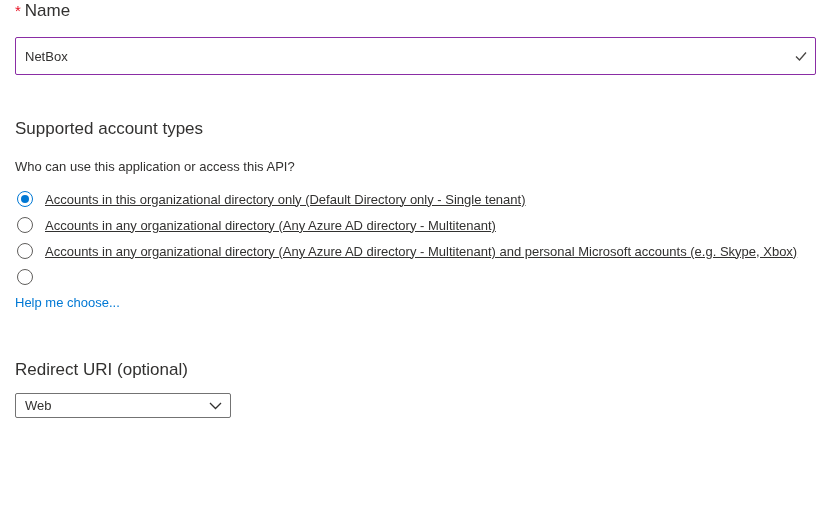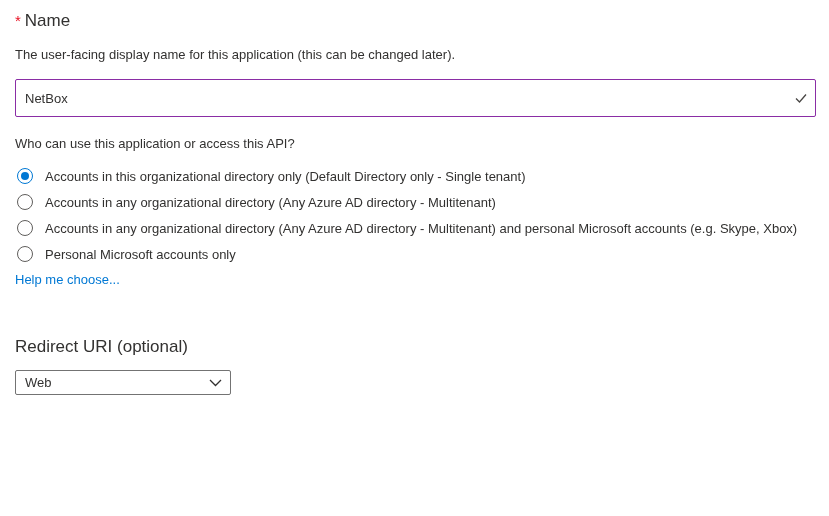--- a/index.html
+++ b/index.html
@@ -2,21 +2,21 @@
 <html><head>
 <meta charset="utf-8">
 <style>
   * { box-sizing: border-box; }
   html, body { margin: 0; padding: 0; }
   body {
     width: 829px; height: 516px; overflow: hidden;
     background: #ffffff; color: #323130;
     font-family: "Liberation Sans", sans-serif;
   }
-  .container { padding: 10px 14px 0 15px; }
+  .container { padding: 0 14px 0 15px; }
 
   .section-title {
     font-size: 17px; font-weight: 400; line-height: 22px;
     margin: 0; color: #323130;
   }
   .required-star { color: #e81123; margin-right: 4px; font-size: 15px; }
 
   .desc {
     font-size: 13px; line-height: 19px; color: #323130;
     margin: 13px 0 0 0; max-width: 801px;
@@ -35,21 +35,21 @@
   .trailing-icon {
     position: absolute; right: 8px; top: 50%; transform: translateY(-50%);
     display: flex; align-items: center; pointer-events: none;
   }
 
   
   .section-gap { margin-top: 43px; }
   .question { margin-top: 17px; }
   .radio-list { margin-top: 10px; }
   .radio-row {
-    display: flex; align-items: center; height: 26px; cursor: pointer;
+    display: flex; align-items: center; height: 26px; cursor: pointer; text-decoration: underline;
   }
   .radio-circle {
     width: 16px; height: 16px; border-radius: 50%;
     border: 1px solid #605e5c; background: #fff;
     margin-left: 2px; margin-right: 12px; flex: 0 0 auto;
     display: flex; align-items: center; justify-content: center;
   }
   .radio-row.selected .radio-circle { border-color: #0078d4; }
   .radio-dot {
     width: 8px; height: 8px; border-radius: 50%;
@@ -76,32 +76,32 @@
   .uri-input-wrap { width: 421px; }
 </style>
 </head>
 <body>
 
 <div class="container">
 
   
   <h2 class="section-title"><span class="required-star">*</span><span>Name</span></h2>
 
-  <p class="desc">The user-facing display name for this application (this can be changed later).</p>
 
   <div class="input-wrap name-input-wrap">
     <input class="azure-input" type="text" value="NetBox" style="">
     <span class="trailing-icon">
       <svg width="14" height="14" viewBox="0 0 14 14">
           <path d="M2 7.5 L5.5 11 L12 3.5" fill="none" stroke="#484644" stroke-width="1.3"></path>
         </svg>
     </span>
   </div>
 
   
+  <h2 class="section-title section-gap">Supported account types</h2>
 
   <p class="desc question">Who can use this application or access this API?</p>
 
   <div class="radio-list">
     <div class="radio-row selected">
       <span class="radio-circle">
           <span class="radio-dot"></span>
         </span>
       <span class="radio-label">Accounts in this organizational directory only (Default Directory only - Single tenant)</span>
     </div>
@@ -111,21 +111,20 @@
       <span class="radio-label">Accounts in any organizational directory (Any Azure AD directory - Multitenant)</span>
     </div>
 
     <div class="radio-row">
       <span class="radio-circle"></span>
       <span class="radio-label">Accounts in any organizational directory (Any Azure AD directory - Multitenant) and personal Microsoft accounts (e.g. Skype, Xbox)</span>
     </div>
 
     <div class="radio-row">
       <span class="radio-circle"></span>
-      <span class="radio-label">Personal Microsoft accounts only</span>
     </div>
   </div>
 
   
 
   <a class="help-link">Help me choose...</a>
 
   
   <h2 class="section-title redirect-gap">Redirect URI (optional)</h2>
 

